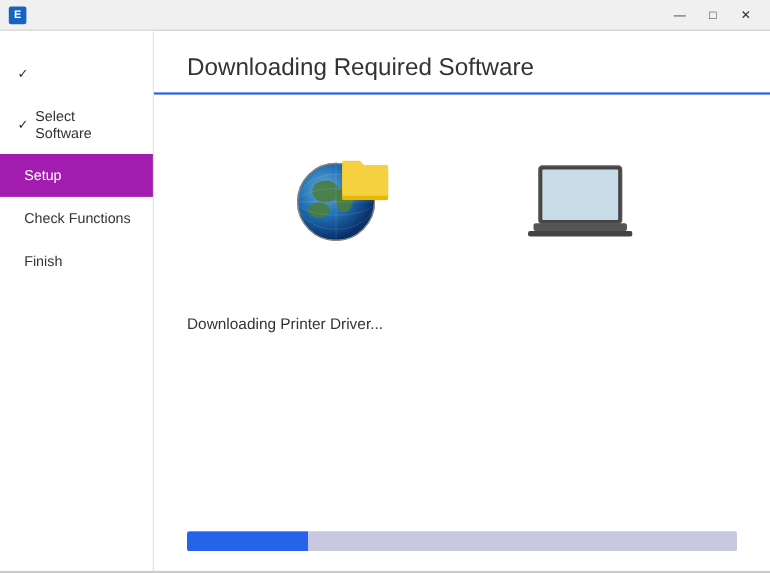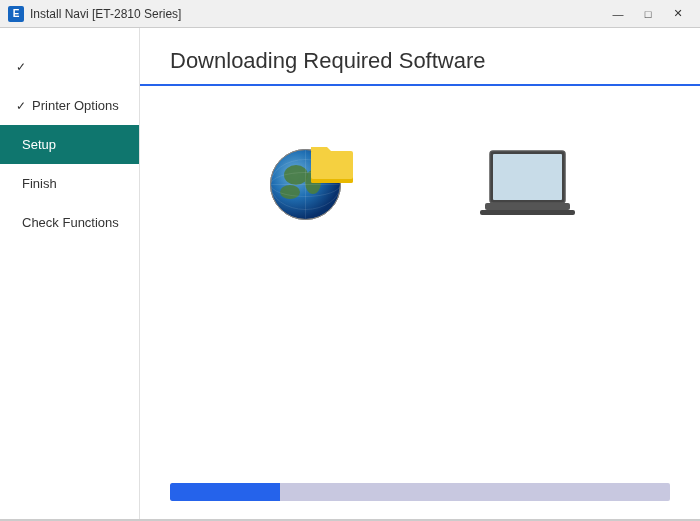--- a/index.html
+++ b/index.html
@@ -77,21 +77,21 @@
     .sidebar-item {
       display: flex;
       align-items: center;
       padding: 12px 16px;
       cursor: pointer;
       font-size: 13px;
       color: #333;
       gap: 6px;
     }
     .sidebar-item.active {
-      background: #0f766e;
+      background: #a21caf;
       color: white;
       text-align: center;
     }
     .sidebar-item .check-icon {
       color: #333;
       font-size: 12px;
       flex-shrink: 0;
     }
     .sidebar-item.active .check-icon {
       color: white;
@@ -185,50 +185,49 @@
     }
   </style>
 </head>
 <body>
 
 <div class="titlebar">
   <div class="titlebar-left">
     <div class="titlebar-icon">
       <span>E</span>
     </div>
-    <span class="titlebar-title">Install Navi [ET-2810 Series]</span>
   </div>
   <div class="titlebar-controls">
     <button class="titlebar-btn">—</button>
     <button class="titlebar-btn">□</button>
     <button class="titlebar-btn close">✕</button>
   </div>
 </div>
 
 <div class="main-container">
 
   <div class="sidebar">
     <div class="sidebar-item">
       <span class="check-icon">✓</span>
     </div>
     <div class="sidebar-item">
       <span class="check-icon">✓</span>
-      <span>Printer Options</span>
+      <span>Select Software</span>
     </div>
     <div class="sidebar-item active">
       <span class="check-icon"></span>
       <span>Setup</span>
     </div>
     <div class="sidebar-item">
       <span class="check-icon"></span>
-      <span>Finish</span>
+      <span>Check Functions</span>
     </div>
     <div class="sidebar-item">
       <span class="check-icon"></span>
-      <span>Check Functions</span>
+      <span>Finish</span>
     </div>
   </div>
 
   <div class="content">
     <div class="content-header">
       <h1>Downloading Required Software</h1>
     </div>
 
     <div class="animation-area">
 
@@ -286,20 +285,23 @@
           <rect x="13" y="8" width="69" height="46" rx="1" fill="#c8dce8"></rect>
 
           <rect x="5" y="57" width="85" height="7" rx="2" fill="#555"></rect>
 
           <rect x="0" y="64" width="95" height="5" rx="2" fill="#444"></rect>
         </svg>
       </div>
 
     </div>
 
+    <div class="status-area">
+      <p class="status-text">Downloading Printer Driver...</p>
+    </div>
 
     <div class="progress-area">
       <div class="progress-bar-container" style="background: rgb(200, 200, 224);">
         <div class="progress-bar-fill" style="width: 22%; background: rgb(37, 99, 235);"></div>
       </div>
     </div>
 
   </div>
 </div>
 

